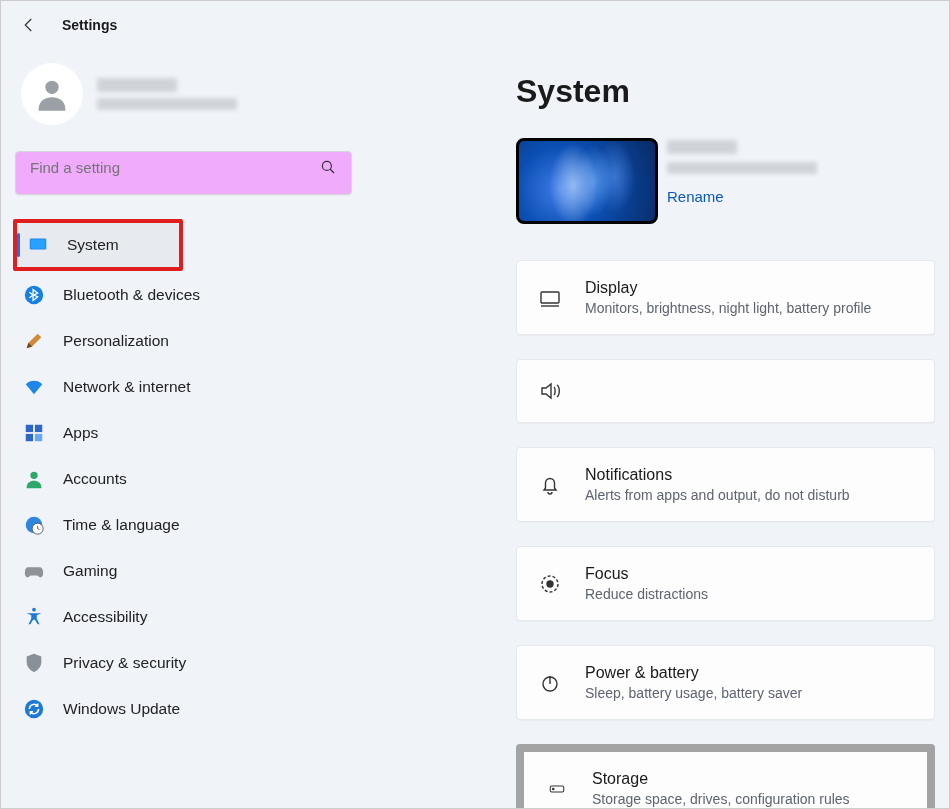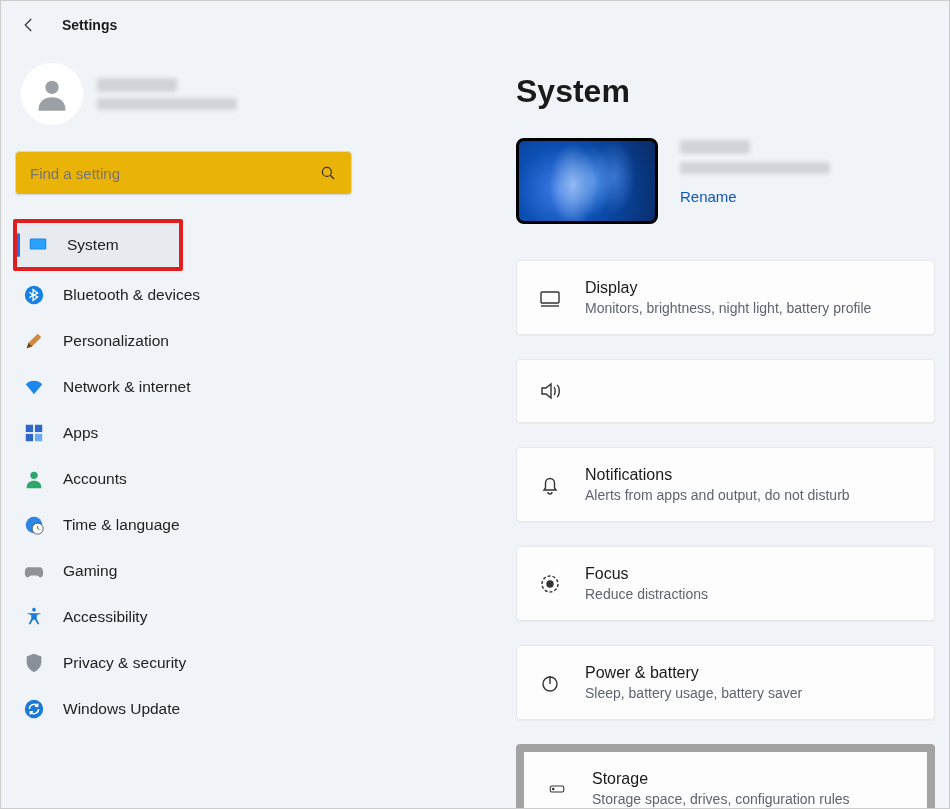--- a/index.html
+++ b/index.html
@@ -29,23 +29,23 @@
   .avatar {
     width: 62px; height: 62px; border-radius: 50%;
     background: #fff; display:flex; align-items:center; justify-content:center;
   }
   .avatar svg { width: 40px; height: 40px; fill:#9aa0a6; }
   .user-text { display:flex; flex-direction:column; gap:6px; }
   .blur-bar { background:#d0d4d9; border-radius:2px; filter: blur(2px); }
   .blur-bar.n1 { width:80px; height:14px; }
   .blur-bar.n2 { width:140px; height:12px; }
   .search {
-    display:flex; align-items:center;
-    background:#eab308; border:1px solid #d4d8de; border-radius:4px;
-    height:44px; padding:0 14px; margin: 0 2px 24px 2px;
+    display:flex; align-items:flex-end;
+    background:#f0abfc; border:1px solid #d4d8de; border-radius:4px;
+    height:44px; padding:18px 14px; margin: 0 2px 24px 2px;
     box-shadow: 0 1px 2px rgba(0,0,0,0.04);
   }
   .search input {
     flex:1; border:none; outline:none; font-size:15px; color:#49505a;
     background:transparent;
   }
   .search .mag { width:18px; height:18px; color:#333; }
   .nav { display:flex; flex-direction:column; gap:2px; }
   .nav-item {
     display:flex; align-items:center; gap:18px;
@@ -66,21 +66,21 @@
   .nav-wrap-sys {
     width:170px; position:relative;
   }
   
   .content {
     flex:1; padding: 10px 14px 0 150px;
     display:flex; flex-direction:column;
     overflow:hidden;
   }
   .page-title { font-size: 32px; font-weight: 600; margin: 18px 0 28px 0; }
-  .device-row { display:flex; align-items:flex-start; gap:22px; margin-bottom:36px; }
+  .device-row { display:flex; align-items:flex-start; gap:9px; margin-bottom:36px; }
   .thumb {
     width:142px; height:86px; border-radius:8px; border:3px solid #000;
     background: radial-gradient(circle at 30% 60%, #3f7be8 0, #0b4fb3 40%, #093c8c 70%, #0a2a63 100%);
     position:relative; overflow:hidden;
   }
   .thumb::after{
     content:""; position:absolute; inset:0;
     background:
       radial-gradient(ellipse 40px 70px at 40% 55%, rgba(190,220,255,.7) 0, transparent 60%),
       radial-gradient(ellipse 30px 60px at 55% 50%, rgba(120,180,255,.6) 0, transparent 60%),

